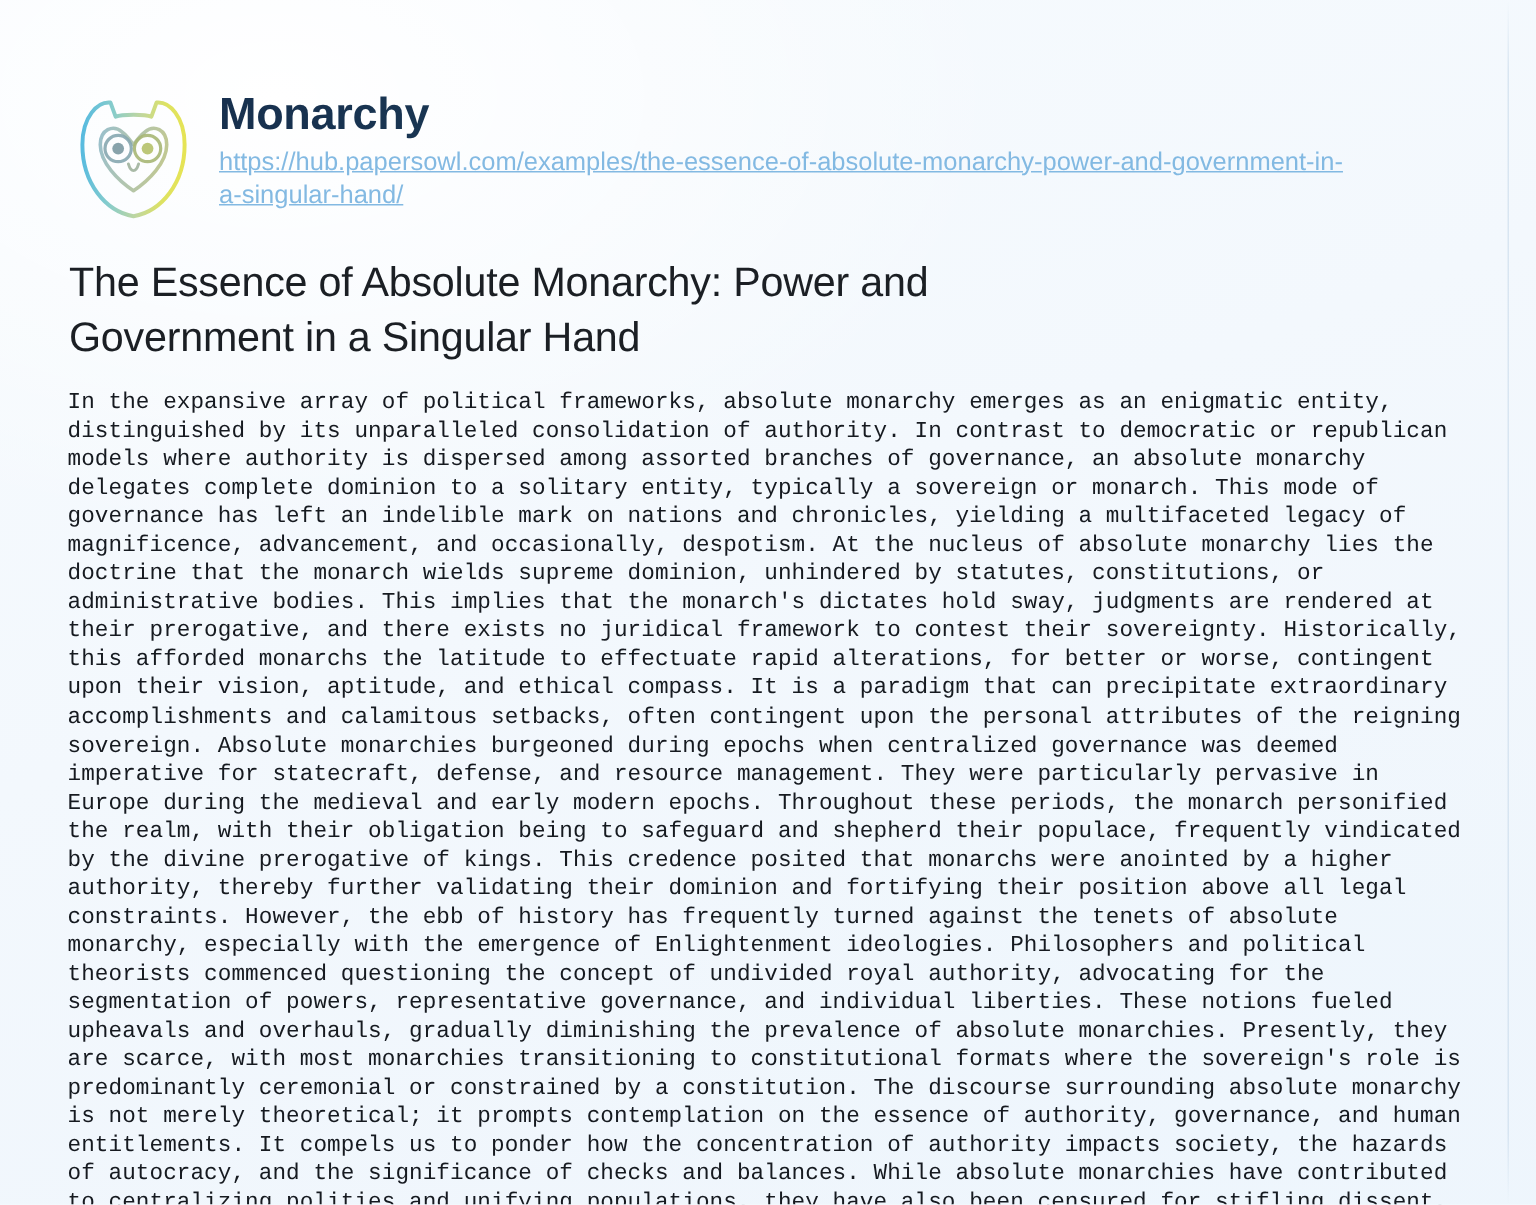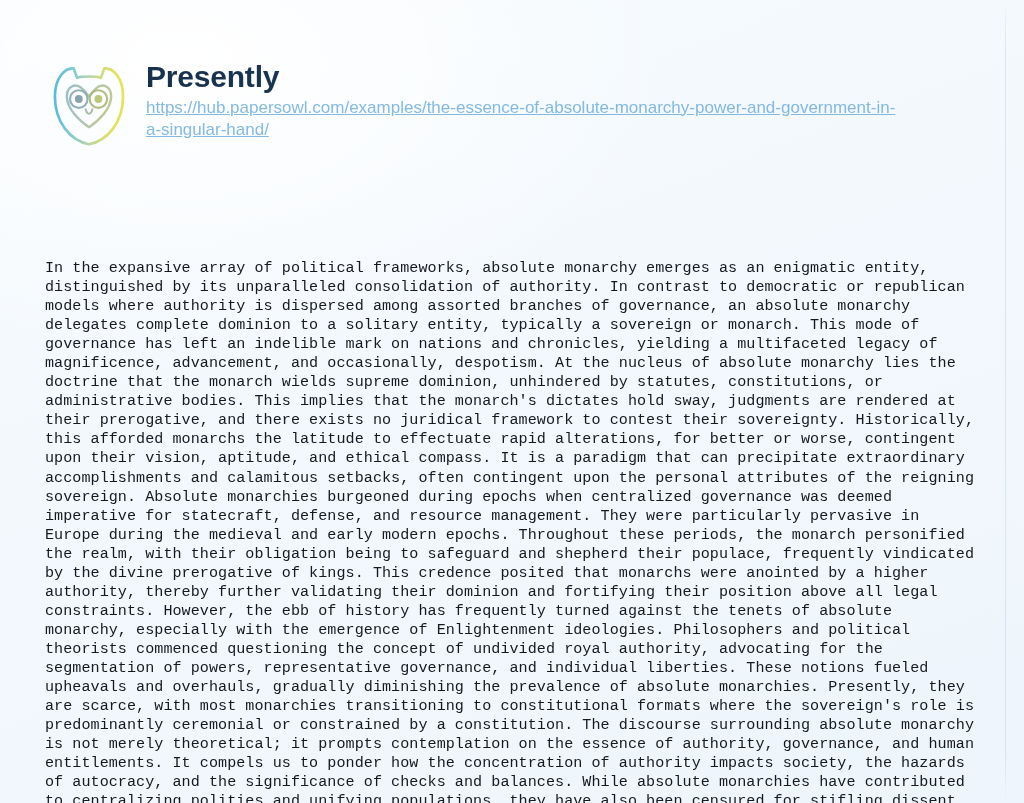--- a/index.html
+++ b/index.html
@@ -157,21 +157,22 @@
       <circle cx="38" cy="47" r="10.3" fill="none" stroke="#86a7b0" stroke-width="2.5" opacity=".9"></circle>
       <circle cx="38" cy="47" r="4.6" fill="#73939c" opacity=".85"></circle>
 
       <circle cx="61" cy="47" r="10.3" fill="none" stroke="#a7b775" stroke-width="2.5" opacity=".9"></circle>
       <circle cx="61" cy="47" r="4.6" fill="#b0bd62" opacity=".85"></circle>
 
       <path d="M46,59 C48,66 52,66 54,59" fill="none" stroke="#9aae98" stroke-width="2.3" stroke-linecap="round" opacity=".85"></path>
     </svg>
 
     <div class="brand-text">
-      <div class="brand-name">Presently</div>
+      <div class="brand-name">Monarchy</div>
       <a class="brand-url" href="#">https://hub.papersowl.com/examples/the-essence-of-absolute-monarchy-power-and-government-in-a-singular-hand/</a>
     </div>
   </div>
 
+  <h1 class="article-title">The Essence of Absolute Monarchy: Power and Government in a Singular Hand</h1>
 
   <p class="article-body">In the expansive array of political frameworks, absolute monarchy emerges as an enigmatic entity, distinguished by its unparalleled consolidation of authority. In contrast to democratic or republican models where authority is dispersed among assorted branches of governance, an absolute monarchy delegates complete dominion to a solitary entity, typically a sovereign or monarch. This mode of governance has left an indelible mark on nations and chronicles, yielding a multifaceted legacy of magnificence, advancement, and occasionally, despotism. At the nucleus of absolute monarchy lies the doctrine that the monarch wields supreme dominion, unhindered by statutes, constitutions, or administrative bodies. This implies that the monarch's dictates hold sway, judgments are rendered at their prerogative, and there exists no juridical framework to contest their sovereignty. Historically, this afforded monarchs the latitude to effectuate rapid alterations, for better or worse, contingent upon their vision, aptitude, and ethical compass. It is a paradigm that can precipitate extraordinary accomplishments and calamitous setbacks, often contingent upon the personal attributes of the reigning sovereign. Absolute monarchies burgeoned during epochs when centralized governance was deemed imperative for statecraft, defense, and resource management. They were particularly pervasive in Europe during the medieval and early modern epochs. Throughout these periods, the monarch personified the realm, with their obligation being to safeguard and shepherd their populace, frequently vindicated by the divine prerogative of kings. This credence posited that monarchs were anointed by a higher authority, thereby further validating their dominion and fortifying their position above all legal constraints. However, the ebb of history has frequently turned against the tenets of absolute monarchy, especially with the emergence of Enlightenment ideologies. Philosophers and political theorists commenced questioning the concept of undivided royal authority, advocating for the segmentation of powers, representative governance, and individual liberties. These notions fueled upheavals and overhauls, gradually diminishing the prevalence of absolute monarchies. Presently, they are scarce, with most monarchies transitioning to constitutional formats where the sovereign's role is predominantly ceremonial or constrained by a constitution. The discourse surrounding absolute monarchy is not merely theoretical; it prompts contemplation on the essence of authority, governance, and human entitlements. It compels us to ponder how the concentration of authority impacts society, the hazards of autocracy, and the significance of checks and balances. While absolute monarchies have contributed to centralizing polities and unifying populations, they have also been censured for stifling dissent, curtailing freedoms, and perpetuating disparity. In essence, absolute monarchy constitutes a riveting exploration of human governance, epitomizing the extremities of political authority. It serves as a historical tutorial on the intricacies of governance and the evolving character of governmental frameworks. As we reflect on the legacies of absolute monarchies, we are reminded of humanity's perpetual discourse regarding authority, stewardship, and the common weal. The saga of absolute monarchy, with all its grandeur and shortcomings, bears testament to humanity's ongoing deliberations concerning</p>
 
 </div>
 
 </body></html>

